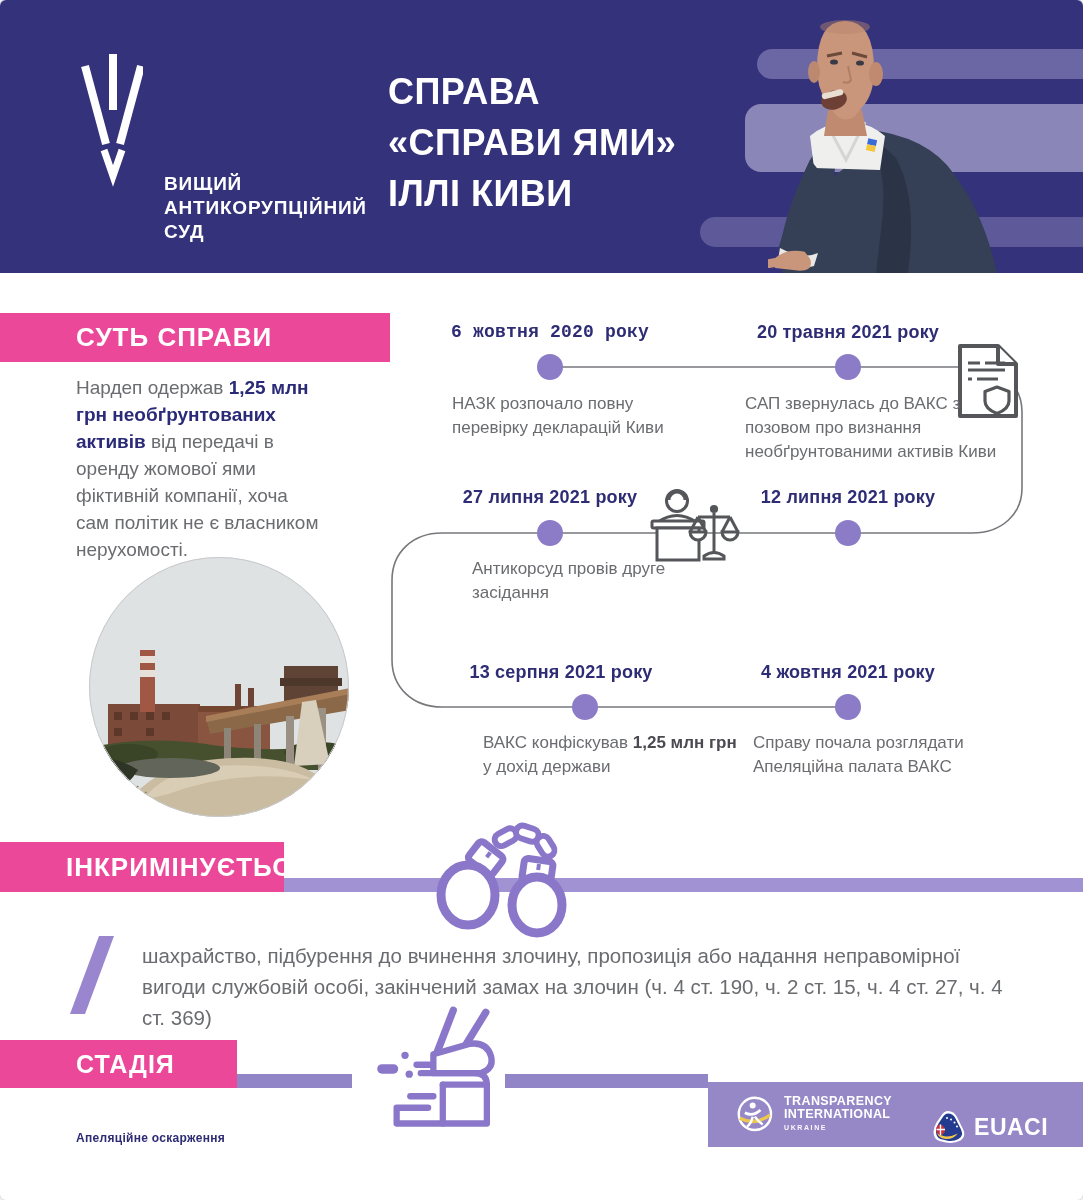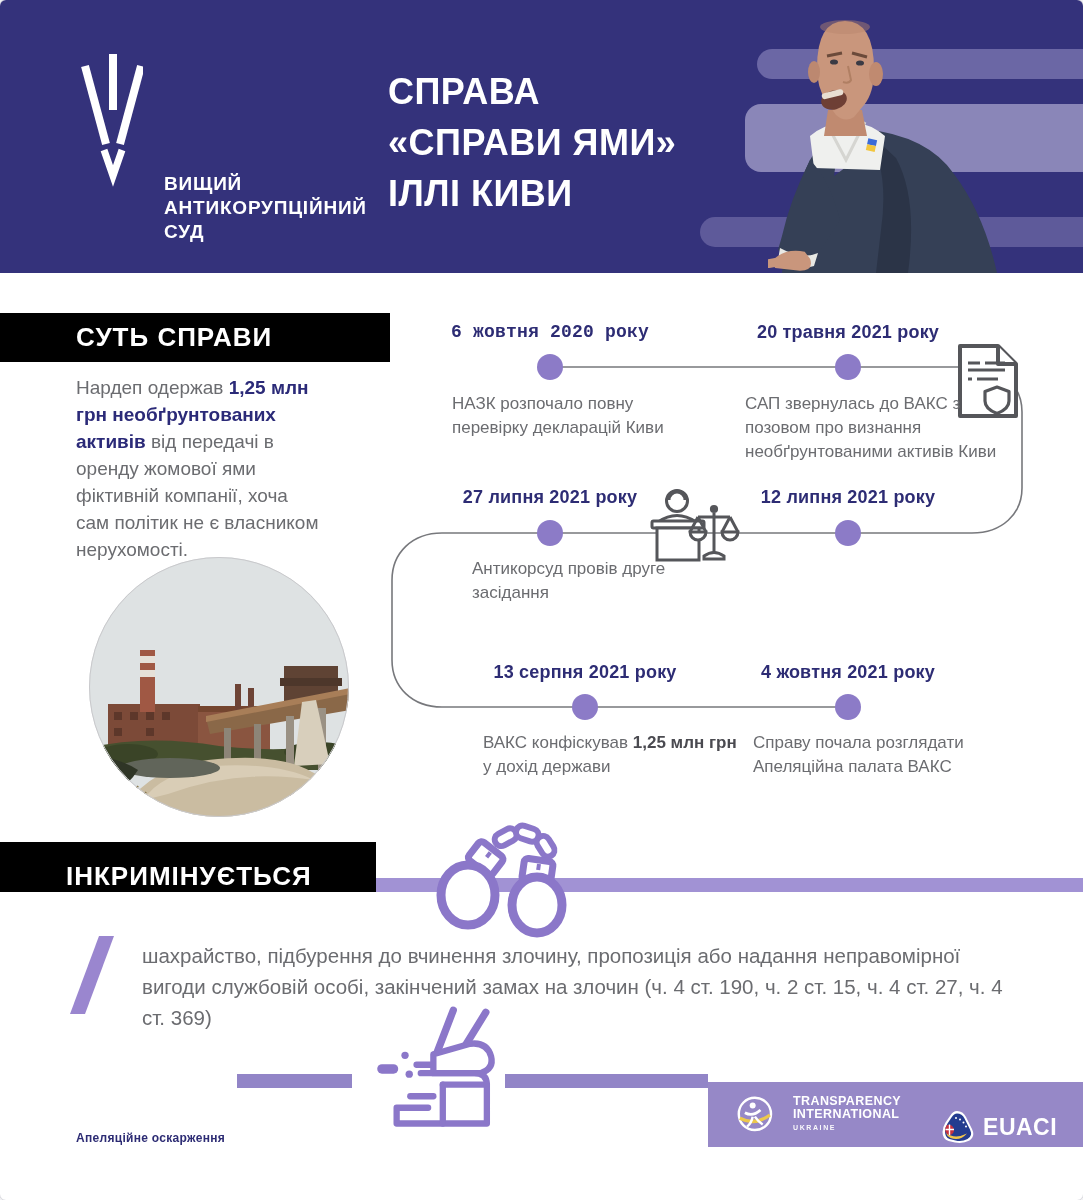--- a/index.html
+++ b/index.html
@@ -12,37 +12,37 @@
   .abs{position:absolute;}
   
   .header{left:0;top:0;width:1083px;height:273px;background:#34327b;}
   .deco{position:absolute;border-radius:16px 0 0 16px;}
   .deco.b1{left:757px;top:49px;width:326px;height:30px;background:#6b67a5;}
   .deco.b2{left:745px;top:104px;width:338px;height:68px;background:#8a86b8;}
   .deco.b3{left:700px;top:217px;width:383px;height:30px;background:#5e5a9a;}
   .org-name{left:164px;top:172px;color:#fff;font-weight:bold;font-size:19px;line-height:24px;letter-spacing:.8px;}
   .title{left:388px;top:66px;color:#fff;font-weight:bold;font-size:36px;line-height:51px;letter-spacing:.5px;}
   
-  .banner{background:#000000;color:#fff;font-weight:bold;display:flex;align-items:center;}
+  .banner{background:#ec4899;color:#fff;font-weight:bold;display:flex;align-items:center;}
   .banner .lbl{letter-spacing:1px;}
   .strip{position:absolute;background:#a192d4;}
   
   .summary-text{left:76px;top:374px;width:248px;font-size:19px;line-height:27px;color:#6b6c70;}
   .bold-navy{color:#2b2a78;font-weight:bold;}
   
   .tl-date{position:absolute;width:250px;text-align:center;font-size:18px;font-weight:bold;color:#2d2c74;letter-spacing:.2px;}
   .tl-desc{position:absolute;font-size:17px;line-height:24px;color:#6b6c70;}
   .tl-desc b{color:#4a4a50;}
   
   .incrim-text{left:142px;top:940px;width:870px;font-size:20.5px;line-height:31px;color:#6b6c70;}
   
   .stage-value{left:76px;top:1131px;font-size:12px;font-weight:bold;color:#2d2c74;letter-spacing:.3px;}
   
   .footer{left:708px;top:1082px;width:375px;height:65px;background:#9688c7;display:flex;align-items:center;padding-left:28px;box-sizing:border-box;gap:40px;}
-  .ti{display:flex;align-items:center;gap:17px;}
+  .ti{display:flex;align-items:center;gap:8px;}
   .ti-lines{color:#fff;font-weight:bold;font-size:12.5px;line-height:13px;letter-spacing:.4px;}
   .ti-small{font-size:7px;letter-spacing:1.6px;font-weight:bold;opacity:.95;}
   .euaci{display:flex;align-items:center;gap:8px;margin-top:25px;}
   .euaci-label{color:#fff;font-weight:bold;font-size:23px;letter-spacing:.5px;}
 </style>
 </head>
 <body>
 
 <div class="canvas">
 
@@ -210,33 +210,33 @@
       <path d="M80 31 L72 46 M80 31 L88 46"></path>
       <path d="M72 46 A8 8 0 0 0 88 46 Z"></path>
       <path d="M54 70 Q64 63 74 70 L74 73 H54 Z"></path>
     </g>
   </svg>
 
   <div class="tl-date" style="left:425px;top:322px;font-family:Liberation Mono, monospace;">6 жовтня 2020 року</div>
   <div class="tl-date" style="left:723px;top:322px;">20 травня 2021 року</div>
   <div class="tl-date" style="left:425px;top:487px;">27 липня 2021 року</div>
   <div class="tl-date" style="left:723px;top:487px;">12 липня 2021 року</div>
-  <div class="tl-date" style="left:460px;top:662px;">13 серпня 2021 року</div>
+  <div class="tl-date" style="left:436px;top:662px;">13 серпня 2021 року</div>
   <div class="tl-date" style="left:723px;top:662px;">4 жовтня 2021 року</div>
 
   <div class="tl-desc" style="left:452px;top:392px;width:235px;">НАЗК розпочало повну перевірку декларацій Киви</div>
   <div class="tl-desc" style="left:745px;top:392px;width:285px;">САП звернулась до ВАКС з позовом про визнання необґрунтованими активів Киви</div>
   <div class="tl-desc" style="left:472px;top:557px;width:220px;">Антикорсуд провів друге засідання</div>
   <div class="tl-desc" style="left:483px;top:731px;width:260px;">
     <span>ВАКС конфіскував </span><b>1,25 млн грн</b><span> у дохід держави</span>
   </div>
   <div class="tl-desc" style="left:753px;top:731px;width:260px;">Справу почала розглядати Апеляційна палата ВАКС</div>
 
   <div class="strip" style="left:0;top:878px;width:1083px;height:14px;"></div>
-  <div class="abs banner" style="left:0;top:842px;width:376px;height:50px;align-items:flex-end;">
+  <div class="abs banner" style="left:0;top:842px;width:284px;height:50px;">
     <span class="lbl" style="margin-left:66px;font-size:26px;">ІНКРИМІНУЄТЬСЯ</span>
   </div>
 
   <svg class="abs" style="left:428px;top:816px;" width="155" height="122" viewBox="0 0 155 122">
     <g stroke="#8b77c9" fill="#ffffff">
       <g transform="rotate(-28 77 21)">
           <rect x="66" y="15" width="23" height="13" rx="6.5" stroke-width="6"></rect>
         </g>
       <g transform="rotate(18 99 17)">
           <rect x="88" y="11" width="23" height="13" rx="6.5" stroke-width="6"></rect>
@@ -258,20 +258,23 @@
   </svg>
 
   <svg class="abs" style="left:70px;top:936px;" width="44" height="78" viewBox="0 0 44 78">
     <polygon points="29,0 44,0 15,78 0,78" fill="#9a86cf"></polygon>
   </svg>
 
   <div class="abs incrim-text">шахрайство, підбурення до вчинення злочину, пропозиція або надання неправомірної вигоди службовій особі, закінчений замах на злочин (ч. 4 ст. 190, ч. 2 ст. 15, ч. 4 ст. 27, ч. 4 ст. 369)</div>
 
   <div class="strip" style="left:237px;top:1074px;width:115px;height:14px;background:#9285c7;"></div>
   <div class="strip" style="left:505px;top:1074px;width:203px;height:14px;background:#9285c7;"></div>
+  <div class="abs banner" style="left:0;top:1040px;width:237px;height:48px;">
+    <span class="lbl" style="margin-left:76px;font-size:25px;">СТАДІЯ</span>
+  </div>
 
   <svg class="abs" style="left:372px;top:1006px;" width="150" height="128" viewBox="0 0 130 122">
     <g stroke="#8b77c9" fill="none" stroke-linecap="round">
       <path d="M3 60 H14" stroke-width="9"></path>
       <circle cx="25" cy="47" r="3.5" fill="#8b77c9" stroke="none"></circle>
       <circle cx="29" cy="65" r="3.5" fill="#8b77c9" stroke="none"></circle>
       <path d="M36 56 H64" stroke-width="6"></path>
       <path d="M71 4 L56 43" stroke-width="7"></path>
       <path d="M102 6 L81 40" stroke-width="7"></path>
       <path d="M52 46 L87 36 Q103 34 107 48 Q110 60 97 64 L52 64 Z" stroke-width="6" fill="#ffffff" stroke-linejoin="round"></path>

